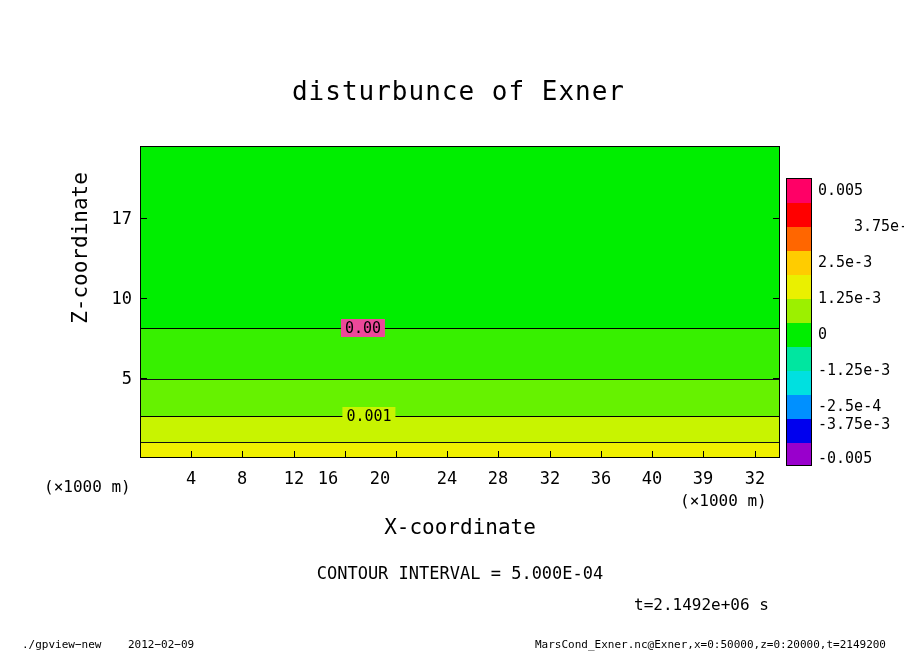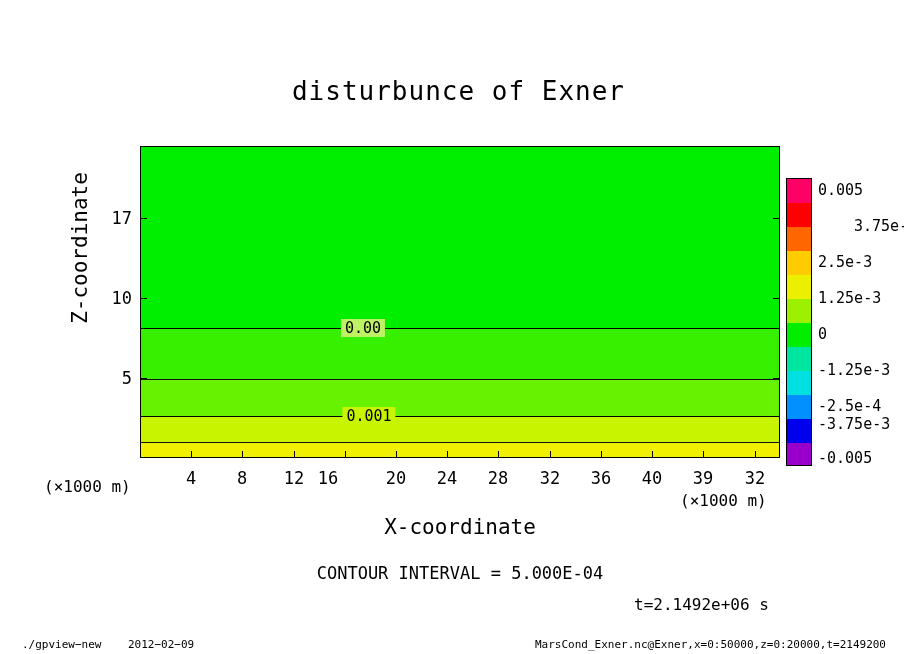--- a/index.html
+++ b/index.html
@@ -112,41 +112,41 @@
   <div class="band" style="top:181px;height:51px;background:#37f000;"></div>
   <div class="band" style="top:232px;height:37px;background:#66f200;"></div>
   <div class="band" style="top:269px;height:26px;background:#c8f400;"></div>
   <div class="band" style="top:295px;height:17px;background:#f0f000;"></div>
 
   <div class="cline" style="top:181px;"></div>
   <div class="cline thin" style="top:232px;"></div>
   <div class="cline" style="top:269px;"></div>
   <div class="cline thin" style="top:295px;"></div>
 
-  <div class="clabel" style="left:222px;top:181px;background:#bef264;">0.00</div>
+  <div class="clabel" style="left:222px;top:181px;background:#ec4899;">0.00</div>
   <div class="clabel" style="left:228px;top:269px;background:#c8f400;">0.001</div>
 </div>
 
 <div class="abs ytick" style="left:92px;top:378px;">5</div>
 <div class="abs ytick" style="left:92px;top:298px;">10</div>
 <div class="abs ytick" style="left:92px;top:218px;">17</div>
 <div class="abs ytickmark" style="left:140px;top:378px;"></div>
 <div class="abs ytickmark" style="left:140px;top:298px;"></div>
 <div class="abs ytickmark" style="left:140px;top:218px;"></div>
 <div class="abs ytickmark" style="left:773px;top:378px;"></div>
 <div class="abs ytickmark" style="left:773px;top:298px;"></div>
 <div class="abs ytickmark" style="left:773px;top:218px;"></div>
 
 <div class="abs" id="ylabel">Z-coordinate</div>
 
 <div class="abs xtick" style="left:191px;top:468px;">4</div>
 <div class="abs xtick" style="left:242px;top:468px;">8</div>
 <div class="abs xtick" style="left:294px;top:468px;">12</div>
 <div class="abs xtick" style="left:328px;top:468px;">16</div>
-<div class="abs xtick" style="left:396px;top:468px;">20</div>
+<div class="abs xtick" style="left:380px;top:468px;">20</div>
 <div class="abs xtick" style="left:447px;top:468px;">24</div>
 <div class="abs xtick" style="left:498px;top:468px;">28</div>
 <div class="abs xtick" style="left:550px;top:468px;">32</div>
 <div class="abs xtick" style="left:601px;top:468px;">36</div>
 <div class="abs xtick" style="left:652px;top:468px;">40</div>
 <div class="abs xtick" style="left:703px;top:468px;">39</div>
 <div class="abs xtick" style="left:755px;top:468px;">32</div>
 
 <div class="abs xtickmark" style="left:191px;top:451px;"></div>
 <div class="abs xtickmark" style="left:242px;top:451px;"></div>

